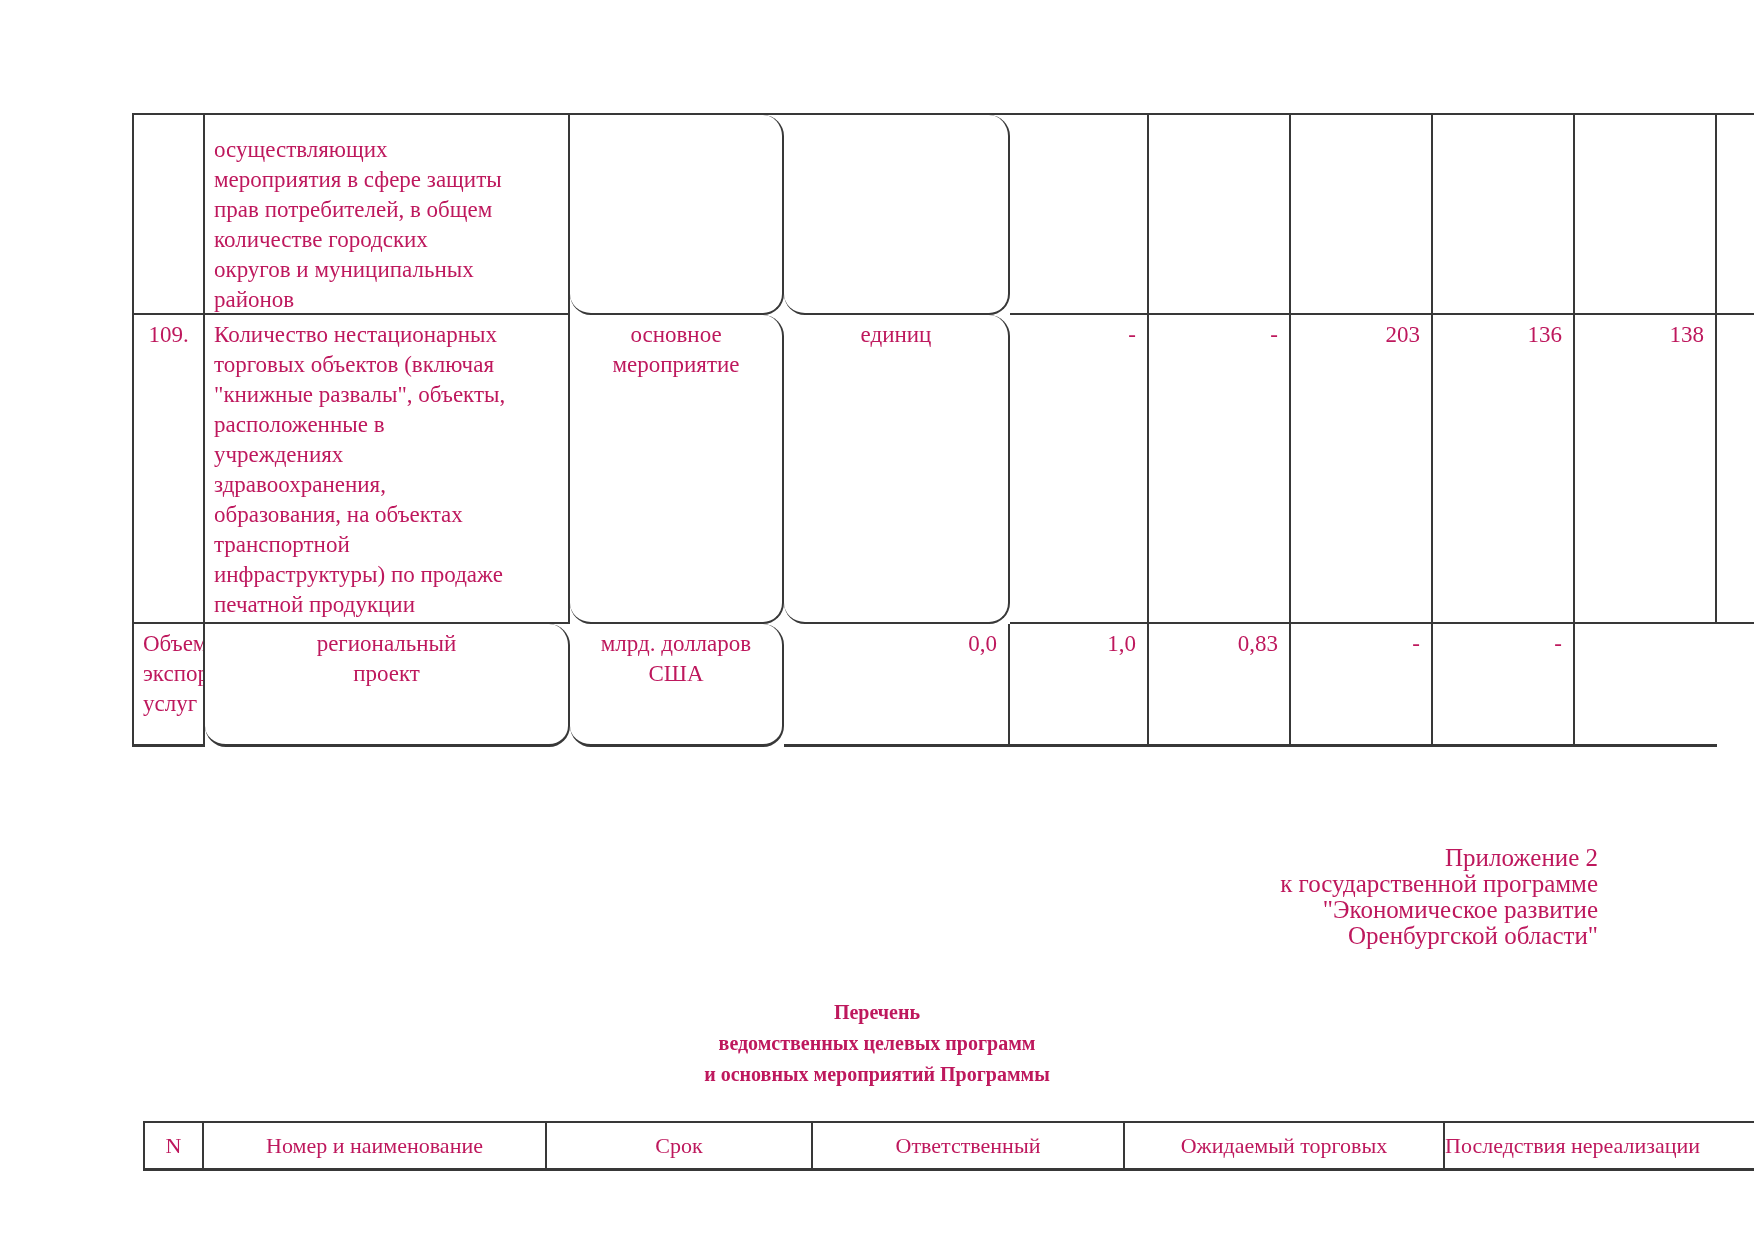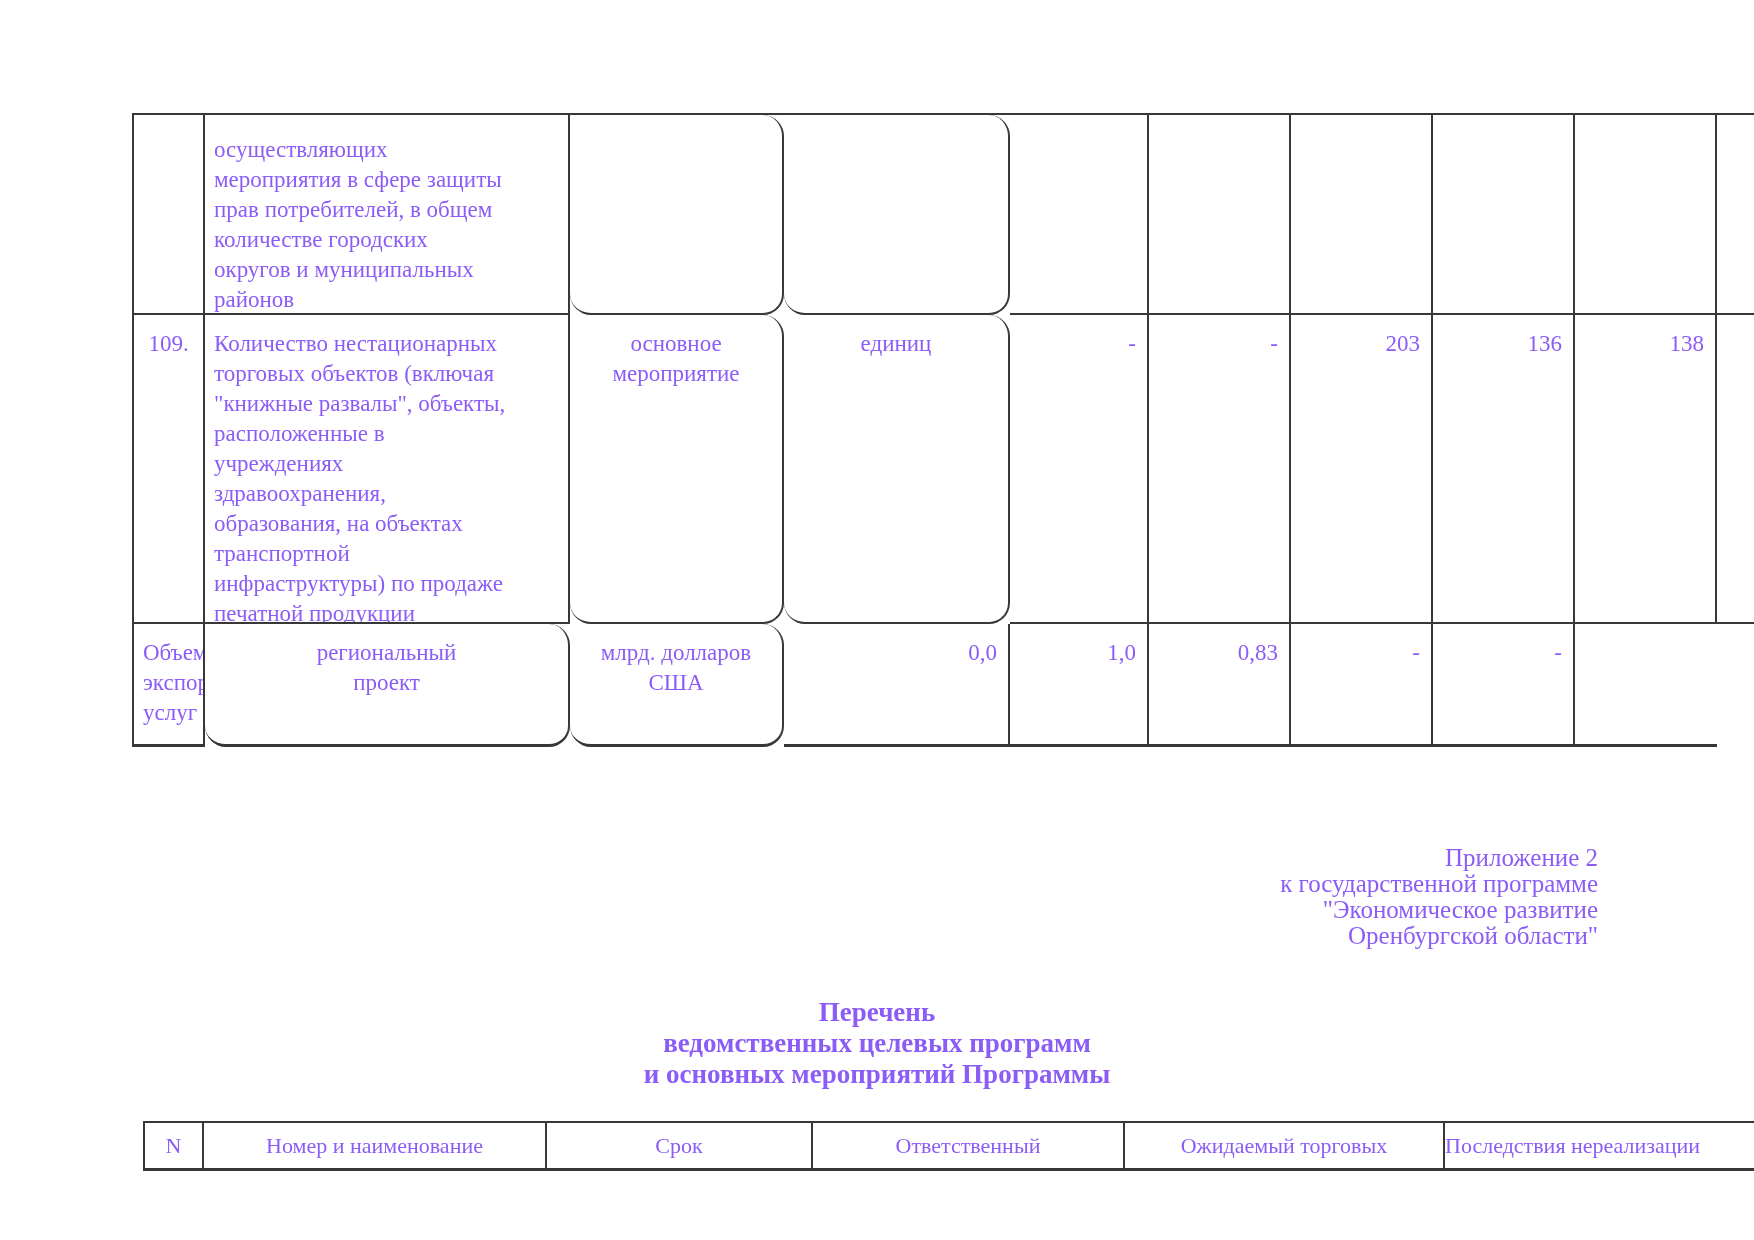--- a/index.html
+++ b/index.html
@@ -1,21 +1,21 @@
 <!DOCTYPE html>
 <html><head>
 <meta charset="utf-8">
 <style>
   html, body { margin: 0; padding: 0; background: #ffffff; }
   .page {
     position: relative;
     width: 1754px;
     height: 1240px;
     background: #ffffff;
-    color: #8b5cf6;
+    color: #be185d;
     font-family: "Liberation Serif", "DejaVu Serif", serif;
     overflow: hidden;
   }
 
   
   .t1 {
     position: absolute;
     left: 132px;
     top: 113px;
     width: 1622px;
@@ -27,21 +27,21 @@
     grid-template-columns: 71px 365px 214px 226px 139px 142px 142px 142px 142px 1fr;
     grid-template-rows: 200px 309px 123px;
     overflow: hidden;
   }
   .t1 > div {
     box-sizing: border-box;
     border-right: 2px solid #383838;
     border-bottom: 2px solid #383838;
     font-size: 23px;
     line-height: 30px;
-    padding-top: 14px;
+    padding-top: 5px;
     overflow: hidden;
   }
   .t1 > .last-row { border-bottom-width: 3px; }
   .t1 > .cut-col { border-right: none; }
   .c-num  { text-align: center; }
   .c-name { text-align: left; padding: 5px 6px 0 9px; white-space: pre-line; }
   .c-name.pad-big { padding-top: 20px; }
   .c-type, .c-unit { text-align: center; white-space: pre-line; border-radius: 21px; }
   .c-val  { text-align: right; padding-right: 11px; }
 
@@ -56,21 +56,21 @@
   }
 
   
   .doc-title {
     position: absolute;
     top: 997px;
     left: 0;
     width: 1754px;
     text-align: center;
     font-weight: bold;
-    font-size: 27px;
+    font-size: 20px;
     line-height: 31px;
   }
 
   
   .t2 {
     position: absolute;
     left: 143px;
     top: 1121px;
     width: 1611px;
     height: 50px;

